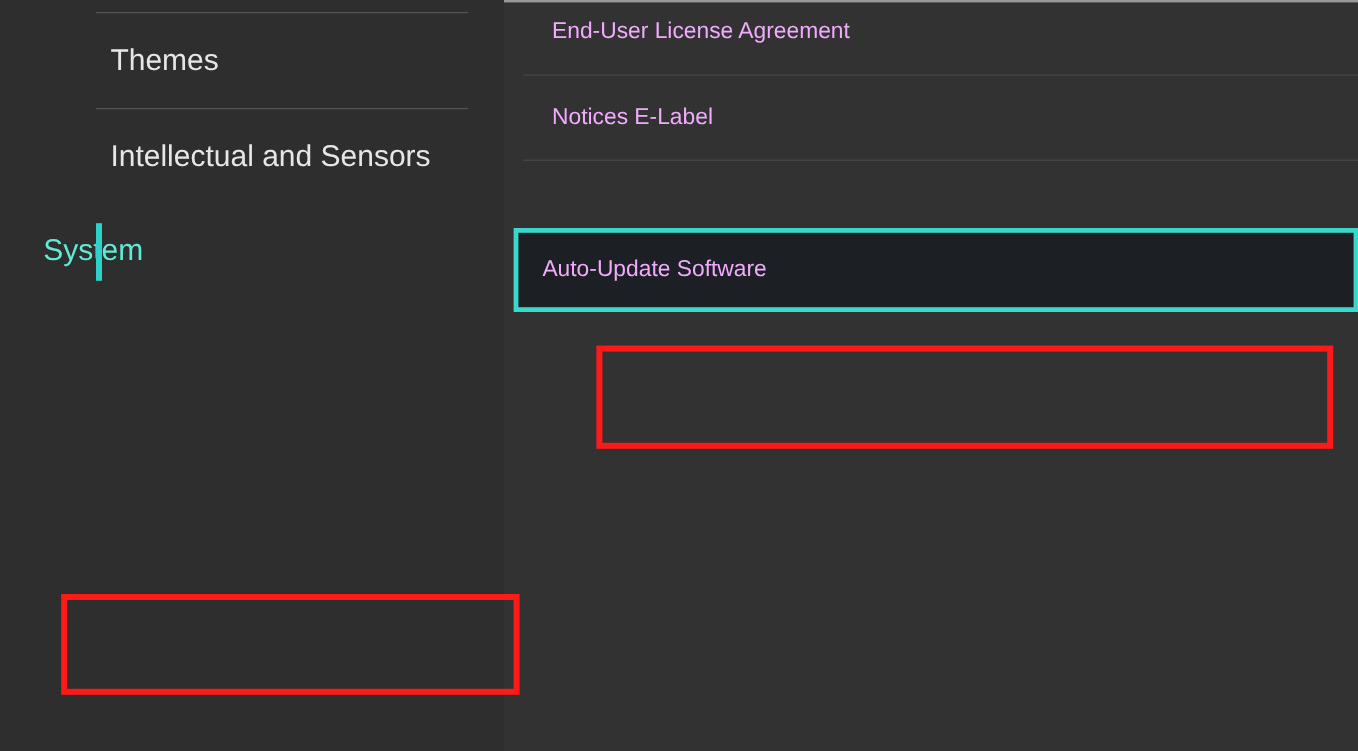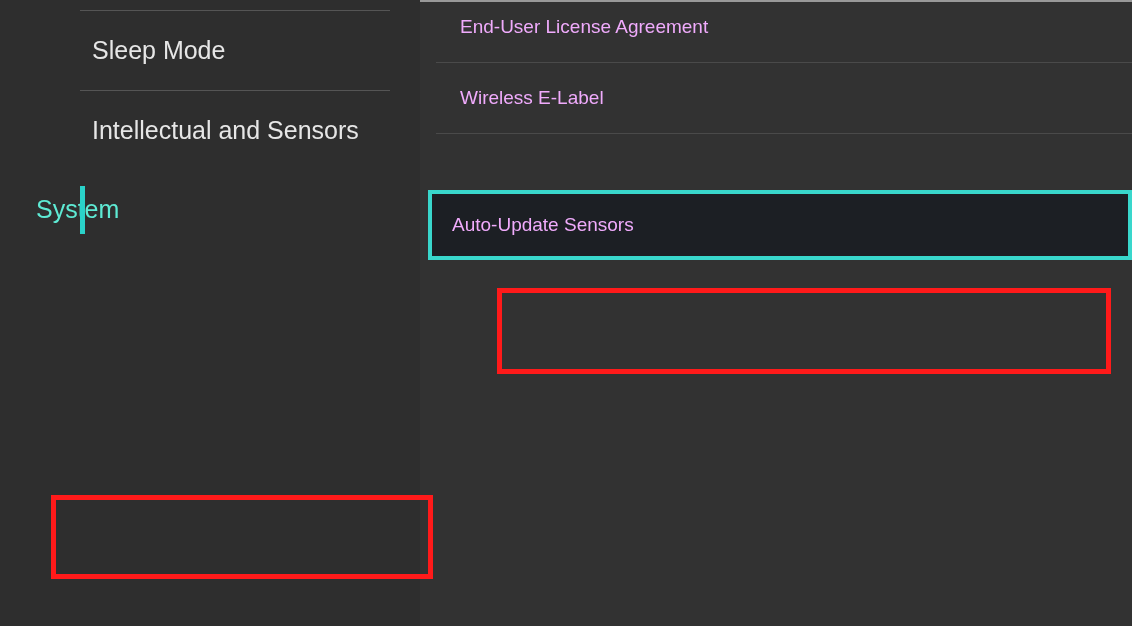--- a/index.html
+++ b/index.html
@@ -131,46 +131,46 @@
 
 <div class="app">
 
   <div class="sidebar">
     <div class="sidebar-top-cut">
       <span>amiibo</span>
     </div>
     <div class="sidebar-divider"></div>
 
     <div class="sidebar-item">
-      <span>Sleep Mode</span>
+      <span>Themes</span>
     </div>
     <div class="sidebar-divider"></div>
     <div class="sidebar-item">
       <span>Intellectual and Sensors</span>
     </div>
     <div class="sidebar-item selected">
       <span>System</span>
     </div>
   </div>
 
   <div class="content">
     <div class="content-top-hr"></div>
     <div class="content-inner">
 
       <div class="content-item first">
         <span>End-User License Agreement</span>
       </div>
       <div class="content-item">
-        <span>Wireless E-Label</span>
+        <span>Notices E-Label</span>
       </div>
 
       <div class="group-gap"></div>
 
       <div class="content-item highlighted">
-        <span>Auto-Update Sensors</span>
+        <span>Auto-Update Software</span>
       </div>
 
     </div>
   </div>
 
   <div class="annot annot-system"></div>
   <div class="annot annot-autoupdate"></div>
 
 </div>
 

